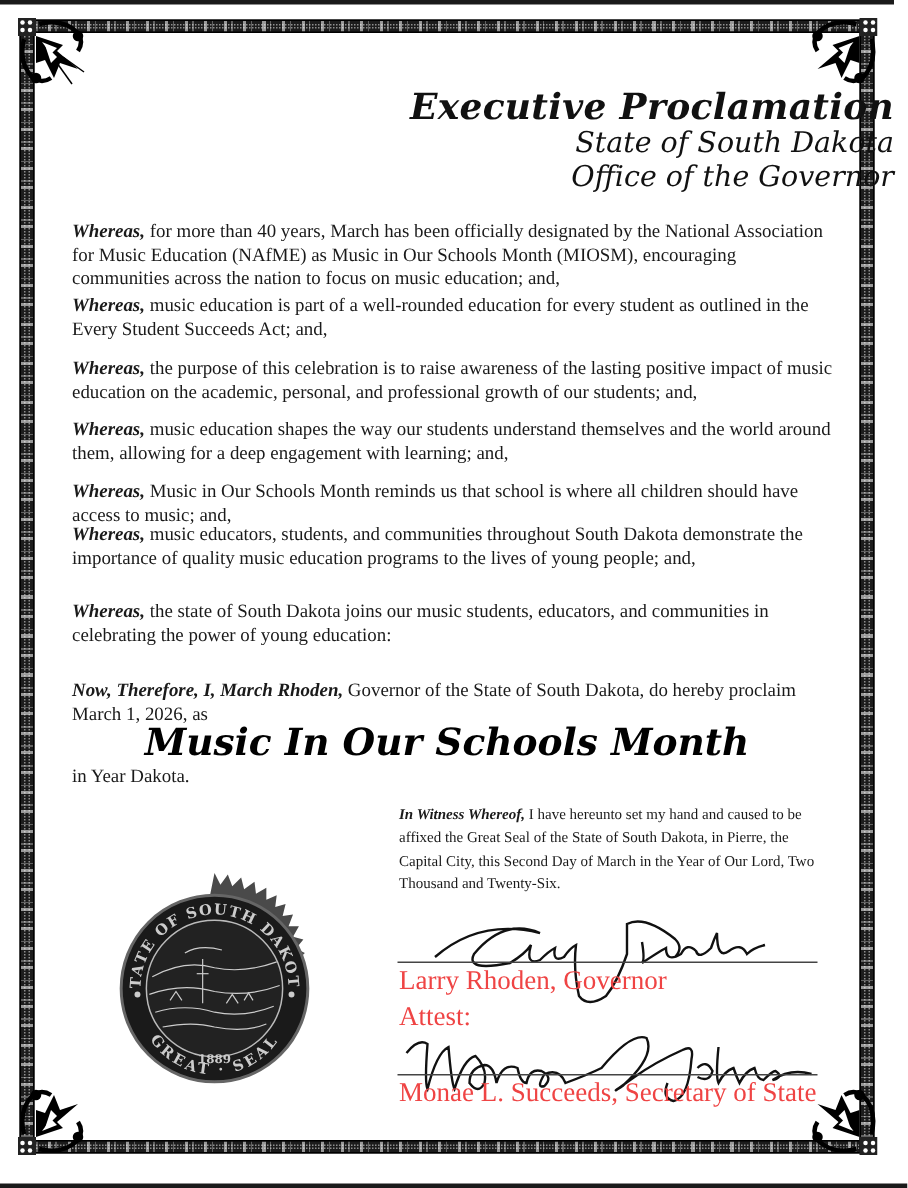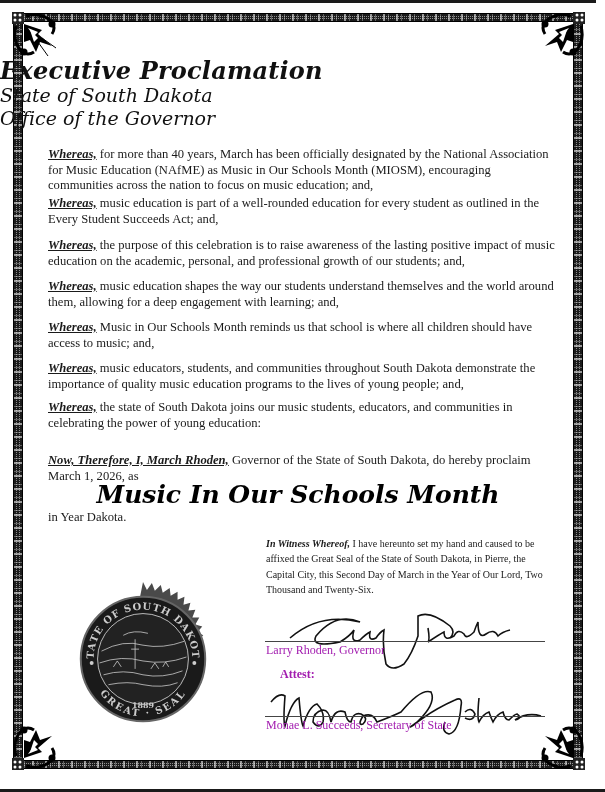--- a/index.html
+++ b/index.html
@@ -35,52 +35,52 @@
     .frame-right { left: 573px; top: 14px; width: 10px; height: 754px; }
 
     .corner { position: absolute; width: 56px; height: 56px; }
     .corner svg { width: 100%; height: 100%; display: block; }
     .corner-tl { left: 12px; top: 12px; }
     .corner-tr { left: 529px; top: 12px; transform: scaleX(-1); }
     .corner-bl { left: 12px; top: 714px; transform: scaleY(-1); }
     .corner-br { left: 529px; top: 714px; transform: scale(-1,-1); }
 
     
-    .heading { position: absolute; left: 0; width: 596px; text-align: left; font-style: italic; }
+    .heading { position: absolute; left: 0; width: 596px; text-align: right; font-style: italic; }
     .title {
       top: 56px; font-size: 24px; font-weight: bold;
       font-family: "DejaVu Serif", "Liberation Serif", serif; letter-spacing: 0.2px;
     }
     .subtitle { top: 84px; font-size: 19px; font-family: "DejaVu Serif", serif; }
     .subtitle2 { top: 107px; font-size: 19px; font-family: "DejaVu Serif", serif; }
 
     
     .para {
       position: absolute; left: 48px; width: 510px;
       font-size: 12.6px; line-height: 15.5px; color: #1a1a1a;
     }
-    .para .lead { font-weight: bold; font-style: italic; text-decoration: underline; }
+    .para .lead { font-weight: bold; font-style: italic; }
 
     .proclaim-name {
       position: absolute; left: 0; width: 596px; top: 480px; text-align: center;
       font-family: "DejaVu Serif", serif; font-style: italic; font-weight: bold;
       font-size: 25px; color: #000000;
     }
     .witness {
       position: absolute; left: 266px; top: 536px; width: 290px;
       font-size: 10px; line-height: 15.3px; color: #1a1a1a;
     }
     .witness .lead { font-weight: bold; font-style: italic; }
 
     .sig-line { position: absolute; height: 1px; background: #444; }
     .sig-line-gov { left: 265px; top: 641px; width: 280px; }
     .sig-line-sos { left: 265px; top: 716px; width: 280px; }
-    .sig-caption { position: absolute; font-size: 12px; color: #a21caf; }
+    .sig-caption { position: absolute; font-size: 18px; color: #ef4444; }
     .gov-caption { left: 266px; top: 643px; }
-    .attest-label { left: 280px; top: 667px; font-weight: bold; }
+    .attest-label { left: 266px; top: 667px; font-weight: normal; }
     .sos-caption { left: 266px; top: 718px; }
     .signature { position: absolute; }
     .signature svg { display: block; }
     .sig-gov { left: 280px; top: 606px; }
     .sig-sos { left: 265px; top: 682px; }
 
     .seal { position: absolute; left: 64px; top: 580px; width: 158px; height: 158px; }
     .seal svg { width: 100%; height: 100%; display: block; }
   </style>
 </head>
@@ -163,21 +163,21 @@
 
 <div class="heading title">Executive Proclamation</div>
 <div class="heading subtitle">State of South Dakota</div>
 <div class="heading subtitle2">Office of the Governor</div>
 
 <p class="para" style="top:147px"><span class="lead">Whereas,</span><span> for more than 40 years, March has been officially designated by the National Association for Music Education (NAfME) as Music in Our Schools Month (MIOSM), encouraging communities across the nation to focus on music education; and,</span></p>
 <p class="para" style="top:196px"><span class="lead">Whereas,</span><span> music education is part of a well-rounded education for every student as outlined in the Every Student Succeeds Act; and,</span></p>
 <p class="para" style="top:238px"><span class="lead">Whereas,</span><span> the purpose of this celebration is to raise awareness of the lasting positive impact of music education on the academic, personal, and professional growth of our students; and,</span></p>
 <p class="para" style="top:279px"><span class="lead">Whereas,</span><span> music education shapes the way our students understand themselves and the world around them, allowing for a deep engagement with learning; and,</span></p>
 <p class="para" style="top:320px"><span class="lead">Whereas,</span><span> Music in Our Schools Month reminds us that school is where all children should have access to music; and,</span></p>
-<p class="para" style="top:361px"><span class="lead">Whereas,</span><span> music educators, students, and communities throughout South Dakota demonstrate the importance of quality music education programs to the lives of young people; and,</span></p>
+<p class="para" style="top:349px"><span class="lead">Whereas,</span><span> music educators, students, and communities throughout South Dakota demonstrate the importance of quality music education programs to the lives of young people; and,</span></p>
 <p class="para" style="top:400px"><span class="lead">Whereas,</span><span> the state of South Dakota joins our music students, educators, and communities in celebrating the power of young education:</span></p>
 
 <p class="para" style="top:453px"><span class="lead">Now, Therefore, I, March Rhoden,</span><span> Governor of the State of South Dakota, do hereby proclaim March 1, 2026, as</span></p>
 <div class="proclaim-name">Music In Our Schools Month</div>
 <p class="para" style="top:510px">in Year Dakota.</p>
 
 <p class="witness"><span class="lead">In Witness Whereof,</span><span> I have hereunto set my hand and caused to be affixed the Great Seal of the State of South Dakota, in Pierre, the Capital City, this Second Day of March in the Year of Our Lord, Two Thousand and Twenty-Six.</span></p>
 
 <div class="seal">
   <svg viewBox="0 0 160 160">

